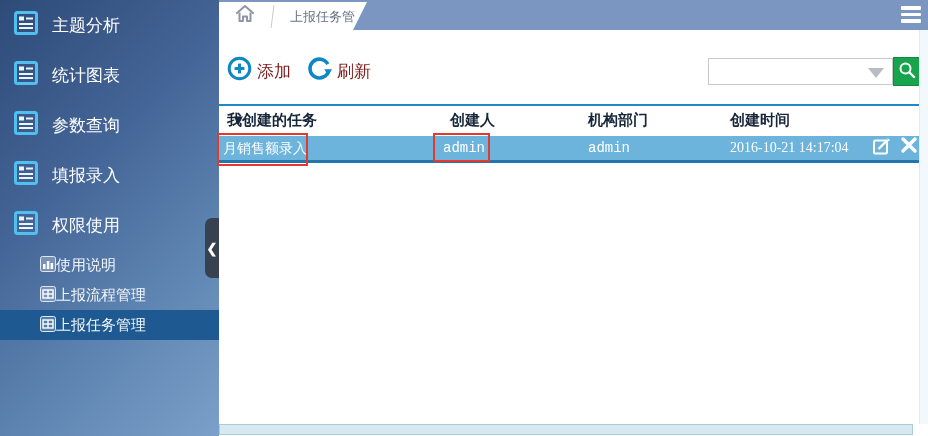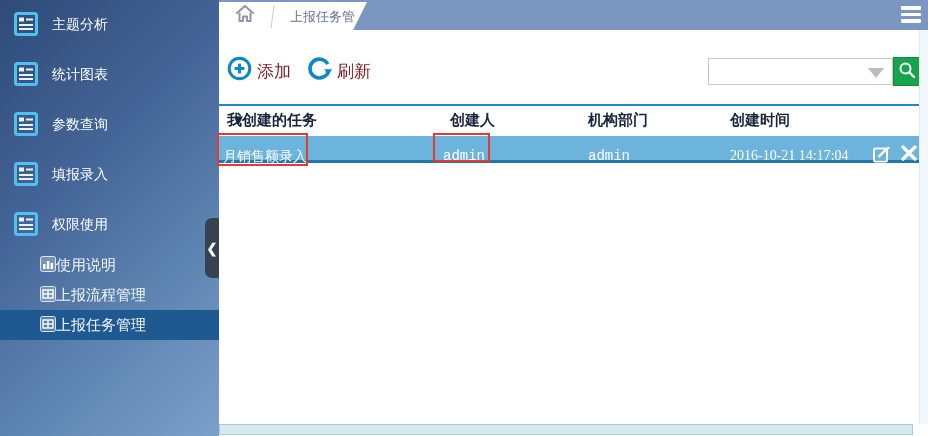--- a/index.html
+++ b/index.html
@@ -8,21 +8,21 @@
     background:#fff;font-family:"Liberation Sans",sans-serif;
     -webkit-font-smoothing:antialiased;
   }
   
   .sidebar{
     position:absolute;left:0;top:0;width:219px;height:436px;
     background:linear-gradient(135deg,#2e4b78 0%,#446597 38%,#5f86b2 70%,#7ba0c9 100%);
   }
   .side-item{
     height:50px;display:flex;align-items:center;gap:14px;
-    padding-left:14px;color:#ffffff;font-size:14px;cursor:pointer;
+    padding-left:14px;color:#ffffff;font-size:17px;cursor:pointer;
   }
   .side-sub{
     height:30px;display:flex;align-items:center;gap:0;
     padding-left:40px;color:#f2f6fb;font-size:15px;cursor:pointer;
   }
   .side-sub.selected{background:#1e5a91;}
   .collapse-handle{
     position:absolute;left:205px;top:218px;width:14px;height:60px;
     background:#37414f;border-radius:7px 0 0 7px;
     display:flex;align-items:center;justify-content:center;
@@ -71,21 +71,21 @@
     position:absolute;top:0;height:28px;line-height:28px;
     font-size:15px;font-weight:bold;color:#17263a;white-space:nowrap;cursor:pointer;
   }
   .col1{left:8px;} .col2{left:231px;} .col3{left:369px;} .col4{left:511px;}
   .sort-caret{font-size:10px;color:#222;margin-left:4px;}
   .grid-row{
     position:absolute;left:0;top:136px;width:709px;height:24px;
     background:#6cb4db;border-bottom:3px solid #2474ad;cursor:pointer;
   }
   .grid-row span{
-    position:absolute;top:8px;height:36px;line-height:24px;color:#ffffff;
+    position:absolute;top:0;height:36px;line-height:24px;color:#ffffff;
     font-size:14px;white-space:nowrap;
   }
   .cell-task{left:4px;}
   .cell-creator{left:224px;font-family:"Liberation Mono",monospace;font-size:13px;}
   .cell-dept{left:369px;font-family:"Liberation Mono",monospace;font-size:13px;}
   .cell-time{left:511px;font-family:Liberation Serif, serif;font-size:13px;}
   .row-edit{position:absolute;right:36px;top:2px;cursor:pointer;}
   .row-close{position:absolute;right:10px;top:3px;cursor:pointer;}
   
   .anno{position:absolute;border:2px solid #e23b2e;box-sizing:border-box;pointer-events:none;}

